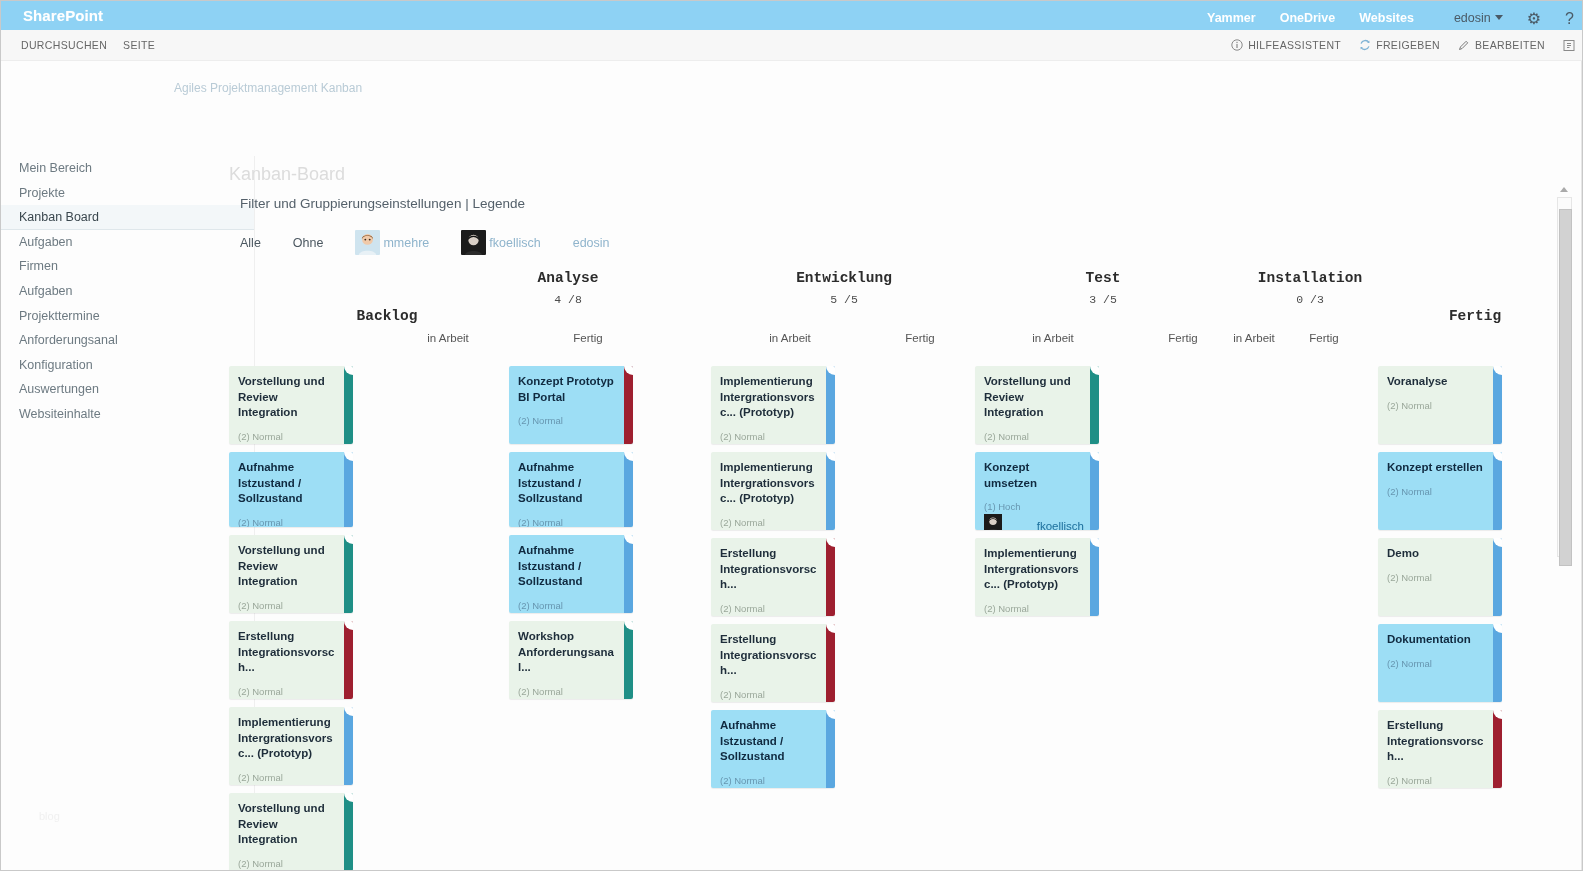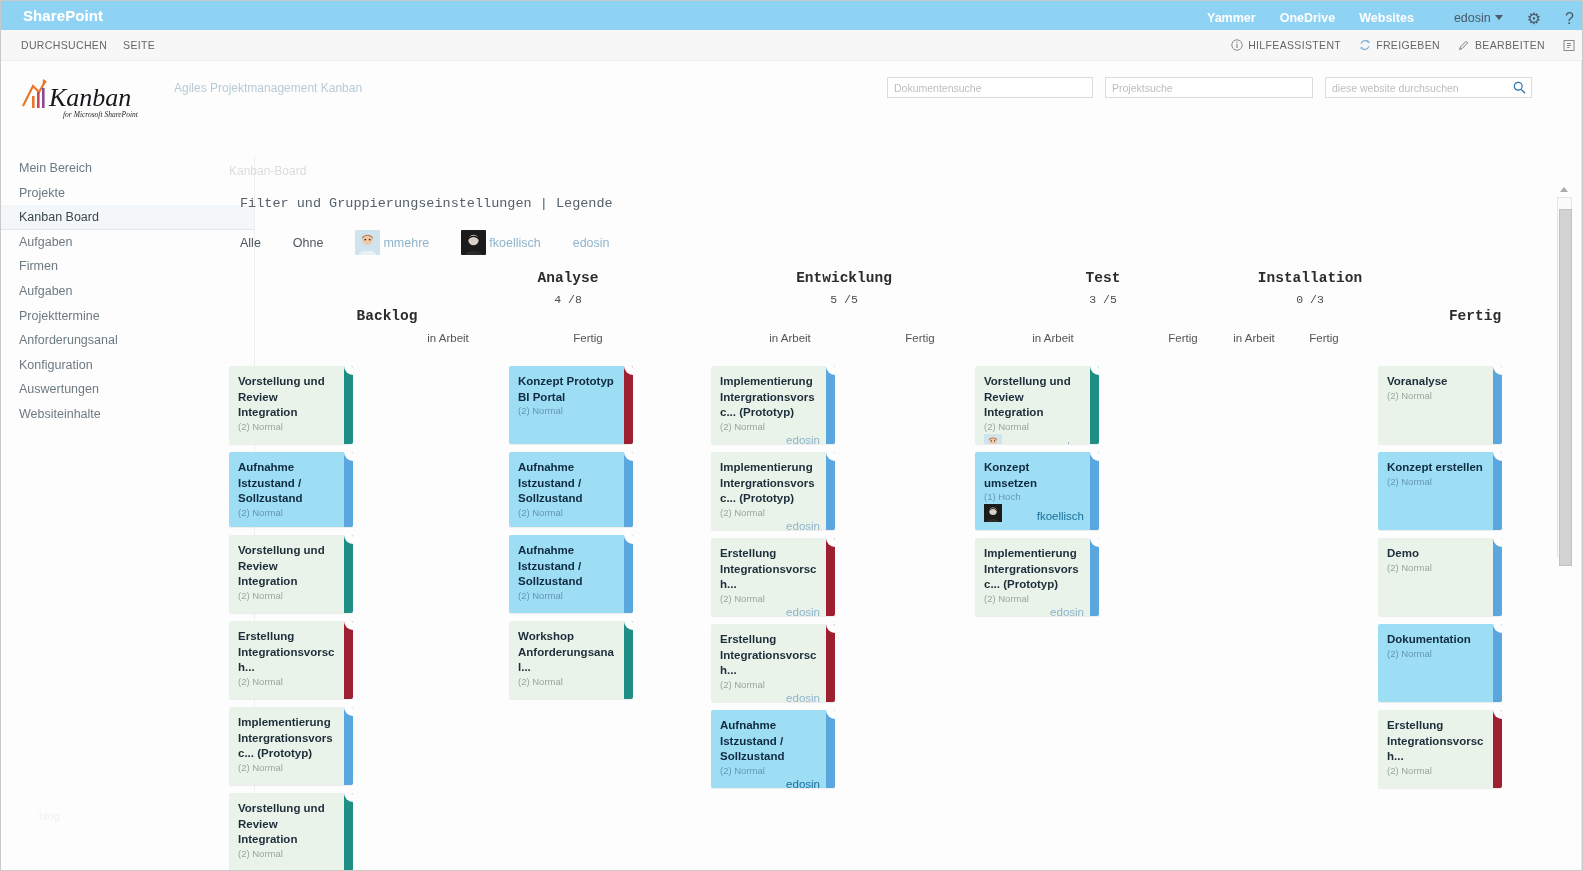--- a/index.html
+++ b/index.html
@@ -137,25 +137,25 @@
     font-size: 11px; color: #f0f0f0;
   }
 
   
   .board {
     position: absolute; left: 222px; top: 155px;
     width: 1361px; height: 716px; overflow: hidden;
   }
   .board-crumb {
     position: absolute; left: 6px; top: 8px;
-    font-size: 12px; color: #dcdcdc; white-space: nowrap;
+    font-size: 18px; color: #dcdcdc; white-space: nowrap;
   }
   .filterline {
     position: absolute; left: 17px; top: 40px;
-    font-size: 13.5px; color: #54606a; white-space: nowrap; font-family: Liberation Mono, monospace;
+    font-size: 13.5px; color: #54606a; white-space: nowrap;
   }
   .chips {
     position: absolute; left: 17px; top: 74px;
     display: flex; align-items: center; white-space: nowrap;
   }
   .chip {
     font-size: 12.5px; color: #8fb4cc; cursor: pointer;
     display: flex; align-items: center; gap: 3px;
   }
   .chip.plain { color: #4b5760; }
@@ -195,21 +195,21 @@
     overflow: hidden; cursor: pointer;
   }
   .card.blue { background: #9ddef5; }
   .card .ttl {
     font-size: 11.5px; font-weight: bold; color: #1e2d3a;
     line-height: 15.5px; max-height: 47px; overflow: hidden;
     padding-right: 8px; word-break: break-word;
   }
   .card.blue .ttl { color: #102a40; }
   .card .prio {
-    font-size: 9.5px; color: #9aa79a; margin-top: 0; white-space: nowrap;
+    font-size: 9.5px; color: #9aa79a; margin-top: 10px; white-space: nowrap;
   }
   .card.blue .prio { color: #6796b0; }
   .card .foot {
     display: flex; align-items: flex-end; justify-content: flex-end;
     min-height: 3px; margin-top: 2px; padding-right: 6px;
   }
   .card .foot.hasav { justify-content: space-between; }
   .card .who {
     font-size: 11.5px; color: #8fb4cc; white-space: nowrap;
   }
@@ -314,50 +314,22 @@
           <svg width="13" height="13" viewBox="0 0 13 13">
               <rect x="1" y="1.5" width="10" height="10" fill="none" stroke="#8a8a8a" stroke-width="1"></rect>
               <path d="M4 4.5h4M4 6.5h4M4 8.5h2.5" stroke="#8a8a8a" stroke-width="1"></path>
             </svg>
         </span>
       </div>
     </div>
   </div>
 
   <div class="site-header">
-    <div class="logo-box">
-      <svg width="148" height="48" viewBox="0 0 148 48">
-        <path d="M4 30 L14 10 L20 16 L26 6" fill="none" stroke="#e8762c" stroke-width="2.2"></path>
-        <path d="M24 3 L28 5.5 L23.5 9 Z" fill="#e8762c"></path>
-        <rect x="13" y="20" width="2.6" height="12" fill="#e8762c"></rect>
-        <rect x="18" y="16" width="2.6" height="16" fill="#c8465f"></rect>
-        <rect x="23" y="12" width="2.6" height="20" fill="#8a4a8f"></rect>
-        <text x="30" y="30" font-family="Liberation Serif, serif" font-size="26" font-style="italic" fill="#15181b">Kanban</text>
-        <text x="44" y="41" font-family="Liberation Serif, serif" font-size="7.5" font-style="italic" fill="#2a2a2a">for Microsoft SharePoint</text>
-      </svg>
-    </div>
     <div class="crumb">Agiles Projektmanagement Kanban</div>
 
-    <div class="searches">
-      <div class="sbox w1">
-        <input type="text" placeholder="Dokumentensuche" style="">
-      </div>
-      <div class="sbox w2">
-        <input type="text" placeholder="Projektsuche" style="">
-      </div>
-      <div class="sbox w3">
-        <input type="text" placeholder="diese website durchsuchen" style="">
-        <span class="mag">
-          <svg width="13" height="13" viewBox="0 0 13 13">
-              <circle cx="5.2" cy="5.2" r="3.9" fill="none" stroke="#2b6ea8" stroke-width="1.2"></circle>
-              <path d="M8.2 8.4L12 12.2" stroke="#2b6ea8" stroke-width="1.3"></path>
-            </svg>
-        </span>
-      </div>
-    </div>
   </div>
 
   <div class="leftnav">
     <div id="nav-list">
         <div class="nav-item"><span>Mein Bereich</span></div>
         <div class="nav-item"><span>Projekte</span></div>
         <div class="nav-item sel"><span>Kanban Board</span></div>
         <div class="nav-item"><span>Aufgaben</span></div>
         <div class="nav-item"><span>Firmen</span></div>
         <div class="nav-item"><span>Aufgaben</span></div>

